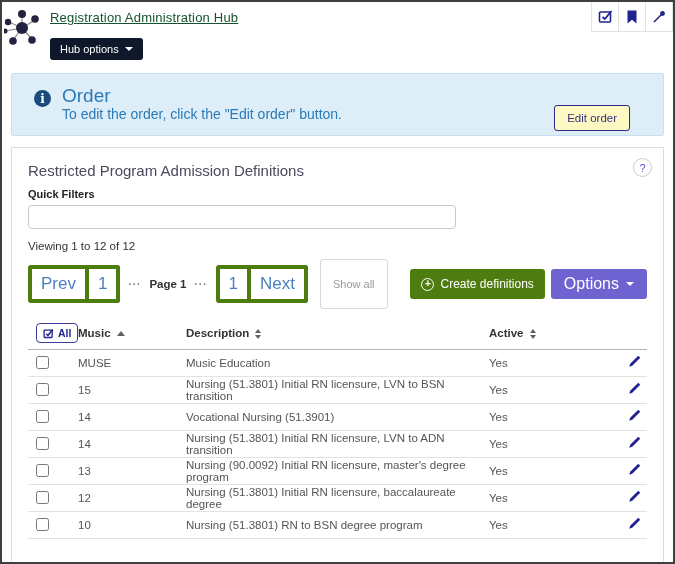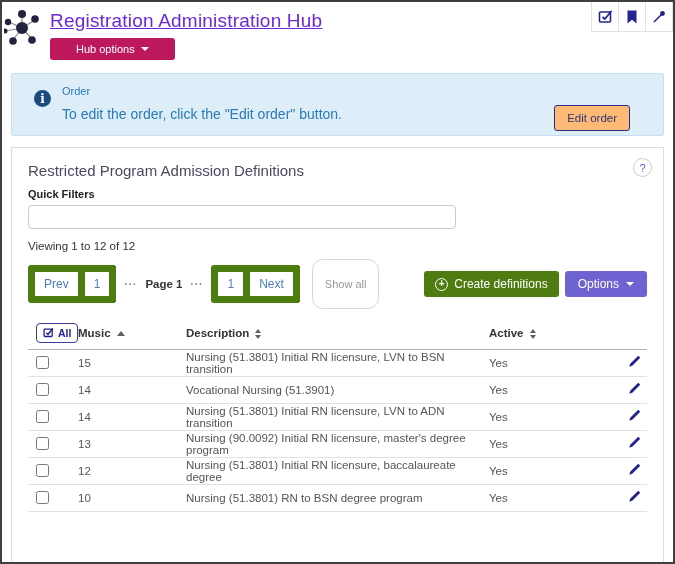--- a/index.html
+++ b/index.html
@@ -6,58 +6,58 @@
   body { font-family: "Liberation Sans", sans-serif; background: #fff; }
   .window {
     position: relative; width: 675px; height: 564px;
     border: 2px solid #3f3f3f; background: #fff; overflow: hidden;
   }
 
   
   .logo { position: absolute; left: 2px; top: 5px; }
   .page-title {
     position: absolute; left: 48px; top: 8px;
-    font-size: 19px; color: #6d28d9; text-decoration: underline;
+    font-size: 13px; color: #14532d; text-decoration: underline;
     letter-spacing: .2px; cursor: pointer;
   }
   .top-toolbar { position: absolute; top: 0; right: 0; display: flex; }
   .tool-btn {
     width: 28px; height: 30px; background: #fff;
     border: 1px solid #e2e2e2; border-top: none; margin-left: -1px;
     display: flex; align-items: center; justify-content: center; cursor: pointer;
   }
   .hub-options-btn {
     position: absolute; left: 48px; top: 36px;
-    background: #be185d; color: #fff; border: none; border-radius: 3px;
-    font-size: 11px; padding: 5px 26px; cursor: pointer;
+    background: #0f172a; color: #fff; border: none; border-radius: 3px;
+    font-size: 11px; padding: 5px 10px; cursor: pointer;
     display: inline-flex; align-items: center; gap: 6px;
     font-family: "Liberation Sans", sans-serif;
   }
   .caret-down {
     width: 0; height: 0; display: inline-block;
     border-left: 4px solid transparent; border-right: 4px solid transparent;
     border-top: 4px solid #fff;
   }
 
   
   .order-panel {
     position: absolute; left: 9px; top: 71px; width: 653px; height: 63px;
     background: #ddeef8; border: 1px solid #c7e0f1; border-radius: 2px;
   }
   .info-icon {
     position: absolute; left: 22px; top: 16px; width: 17px; height: 17px;
     background: #1b4a7c; border-radius: 50%; color: #fff;
     font-family: "DejaVu Serif", serif; font-weight: bold; font-size: 12px;
     display: flex; align-items: center; justify-content: center;
   }
-  .order-title { position: absolute; left: 50px; top: 11px; font-size: 11px; color: #2b7ab8; }
+  .order-title { position: absolute; left: 50px; top: 11px; font-size: 19px; color: #2b7ab8; }
   .order-message { position: absolute; left: 50px; top: 32px; font-size: 14px; color: #2b7ab8; }
   .edit-order-btn {
     position: absolute; right: 33px; top: 31px;
-    background: #fdba74; border: 1px solid #2a2a8f; border-radius: 3px;
+    background: #fef9c3; border: 1px solid #2a2a8f; border-radius: 3px;
     color: #33337f; font-size: 11.5px; padding: 6px 12px; cursor: pointer;
     font-family: "Liberation Sans", sans-serif;
   }
 
   
   .defs-panel {
     position: absolute; left: 9px; top: 145px; width: 653px; height: 419px;
     border: 1px solid #ddd; background: #fff; padding: 14px 16px; overflow: hidden;
   }
   .defs-title { font-size: 15px; color: #4a4a60; line-height: 18px; }
@@ -71,50 +71,50 @@
   .qf-input {
     margin-top: 4px; width: 428px; height: 24px;
     border: 1px solid #c9c9c9; border-radius: 4px; padding: 0 8px;
     font-size: 12px; font-family: "Liberation Sans", sans-serif; color: #333;
   }
   .viewing-text { margin-top: 10px; font-size: 11.5px; color: #333; line-height: 14px; }
 
   .pagination-row { margin-top: 6px; display: flex; align-items: center; }
   .pg-group { display: inline-flex; }
   .pg-btn {
-    background: #fff; border: 7px solid #4d7c0f; color: #4d7fbe;
-    font-size: 12px; padding: 5px 9px; min-width: 27px; text-align: center;
+    background: #fff; border: 4px solid #4d7c0f; color: #4d7fbe;
+    font-size: 17px; padding: 5px 9px; min-width: 27px; text-align: center;
     cursor: pointer; font-family: "Liberation Sans", sans-serif;
   }
   .pg-group .pg-btn + .pg-btn { border-left: none; }
   .pg-group .pg-btn:first-child { border-radius: 3px 0 0 3px; }
   .pg-group .pg-btn:last-child { border-radius: 0 3px 3px 0; }
   .pg-ellipsis { color: #777; font-size: 10px; font-weight: bold; margin: 0 8px; letter-spacing: 1px; }
   .pg-current { font-size: 11.5px; font-weight: bold; color: #333; }
   .show-all-btn {
-    background: #fff; border: 1px solid #d8d8d8; border-radius: 11px; color: #999;
+    background: #fff; border: 1px solid #d8d8d8; border-radius: 3px; color: #999;
     font-size: 11px; padding: 18px 12px; margin-left: 12px; cursor: pointer;
     font-family: "Liberation Sans", sans-serif;
     text-align: right;
   }
   .action-btns { margin-left: auto; display: flex; gap: 6px; }
   .create-btn {
     background: #4e7c10; color: #fff; border: none; border-radius: 3px;
     font-size: 12px; padding: 6px 11px; cursor: pointer;
     display: inline-flex; align-items: center; gap: 6px;
     font-family: "Liberation Sans", sans-serif;
   }
   .plus-circle {
     width: 13px; height: 13px; border: 1px solid #fff; border-radius: 50%;
     display: inline-flex; align-items: center; justify-content: center;
     font-size: 10px; line-height: 1; font-weight: bold;
   }
   .options-btn {
     background: #6f63d2; color: #fff; border: none; border-radius: 3px;
-    font-size: 12px; padding: 6px 13px; cursor: pointer;
+    font-size: 16px; padding: 6px 13px; cursor: pointer;
     display: inline-flex; align-items: center; gap: 7px;
     font-family: "Liberation Sans", sans-serif;
   }
 
   
   .defs-table { margin-top: 10px; width: 100%; border-collapse: collapse; table-layout: fixed; }
   .defs-table col.c-check { width: 50px; }
   .defs-table col.c-code { width: 108px; }
   .defs-table col.c-desc { width: 303px; }
   .defs-table col.c-active { width: 112px; }
@@ -123,21 +123,21 @@
     padding: 4px 0 6px 0; border-bottom: 1px solid #b3b3b3; height: 27px;
   }
   .defs-table td {
     font-size: 11.5px; color: #555; height: 27px; padding: 0;
     border-bottom: 1px solid #e2e2e2; vertical-align: middle;
   }
   .td-check, .th-check { padding-left: 8px !important; }
   .td-check input { width: 13px; height: 13px; accent-color: #666; cursor: pointer; }
   .td-edit { text-align: right; padding-right: 4px !important; }
   .select-all-btn {
-    display: inline-flex; gap: 4px;
+    display: inline-flex; align-items: center; gap: 4px;
     background: #fff; border: 1px solid #3c3c9e; border-radius: 4px;
     color: #23238f; font-size: 10.5px; font-weight: bold; padding: 3px 6px;
     cursor: pointer; font-family: "Liberation Sans", sans-serif;
   }
   .edit-btn { background: none; border: none; cursor: pointer; padding: 2px; }
 
   .sort-asc {
     display: inline-block; width: 0; height: 0; margin-left: 6px;
     border-left: 4px solid transparent; border-right: 4px solid transparent;
     border-bottom: 5px solid #606060; vertical-align: middle;
@@ -277,20 +277,33 @@
           <th class="sortable">
             <span>Active</span><span class="sort-both">
                 <span class="up"></span>
                 <span class="down"></span>
               </span>
           </th>
           <th class="th-edit"></th>
         </tr>
       </thead>
       <tbody>
+  <tr>
+    <td class="td-check"><input type="checkbox" style=""></td>
+    <td>MUSE</td>
+    <td>Music Education</td>
+    <td>Yes</td>
+    <td class="td-edit">
+      <button class="edit-btn">
+        <svg width="13" height="13" viewBox="0 0 16 16">
+          <path d="M12.6 0.9 L15.1 3.4 L5.2 13.3 L1.6 14.4 L2.7 10.8 Z" fill="#23238f"></path>
+        </svg>
+      </button>
+    </td>
+  </tr>
 
 
   <tr>
     <td class="td-check"><input type="checkbox" style=""></td>
     <td>15</td>
     <td>Nursing (51.3801) Initial RN licensure, LVN to BSN transition</td>
     <td>Yes</td>
     <td class="td-edit">
       <button class="edit-btn">
         <svg width="13" height="13" viewBox="0 0 16 16">

